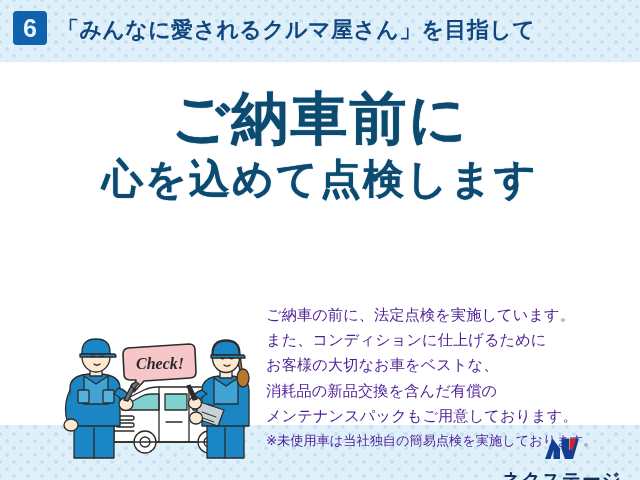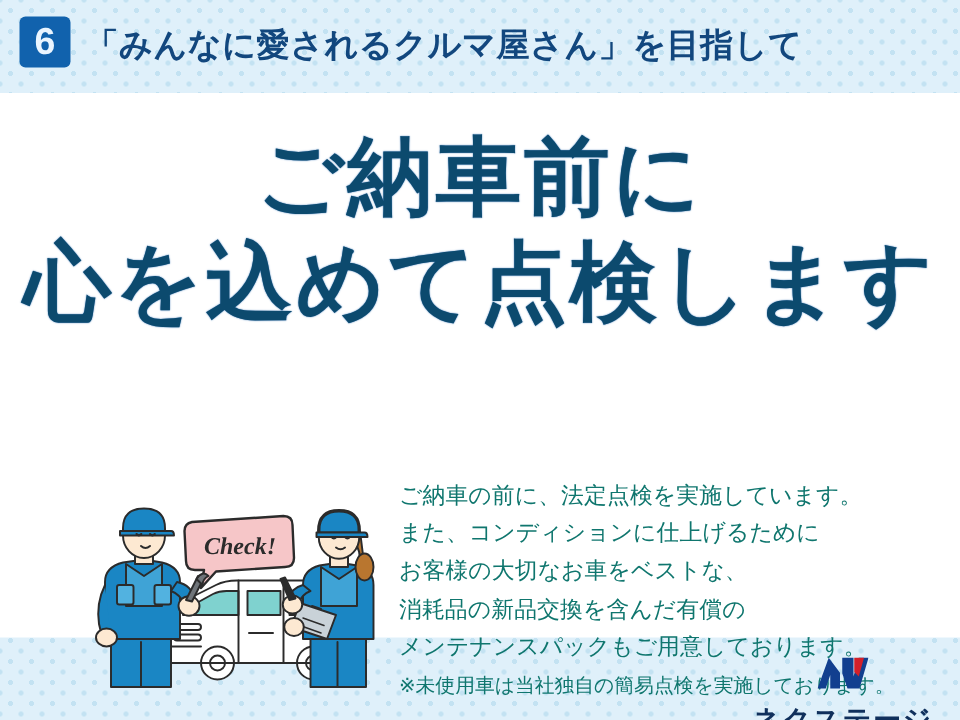--- a/index.html
+++ b/index.html
@@ -46,26 +46,26 @@
   
   .headline{
     position:absolute;left:0;top:10px;width:640px;
     text-align:center;color:#0c4a6e;
     font-weight:bold;line-height:1.06;
     letter-spacing:2px;
     text-shadow:0 0 1px #1b5fa8;
     margin-top:16px;
   }
   .headline .l1{font-size:57px;display:block;}
-  .headline .l2{font-size:58px;display:block;margin-top:10px;}
+  .headline .l2{font-size:41px;display:block;margin-top:10px;}
 
   
   .body-copy{
-    position:absolute;left:266px;top:256px;width:360px;
-    color:#0f766e;font-size:15.2px;line-height:1.66;
+    position:absolute;left:266px;top:240px;width:360px;
+    color:#4c1d95;font-size:15.2px;line-height:1.66;
     letter-spacing:.1px;
   }
   .body-copy .line{display:block;white-space:nowrap;}
   .body-copy .note{
     display:block;white-space:nowrap;
     font-size:13.2px;margin-top:2px;letter-spacing:0;
   }
 
   
   .illus{

